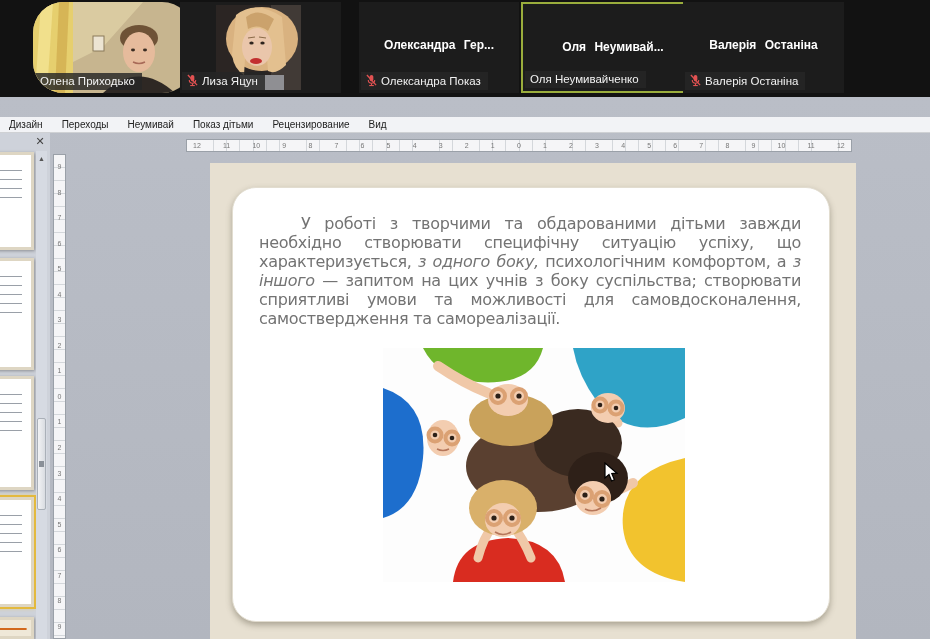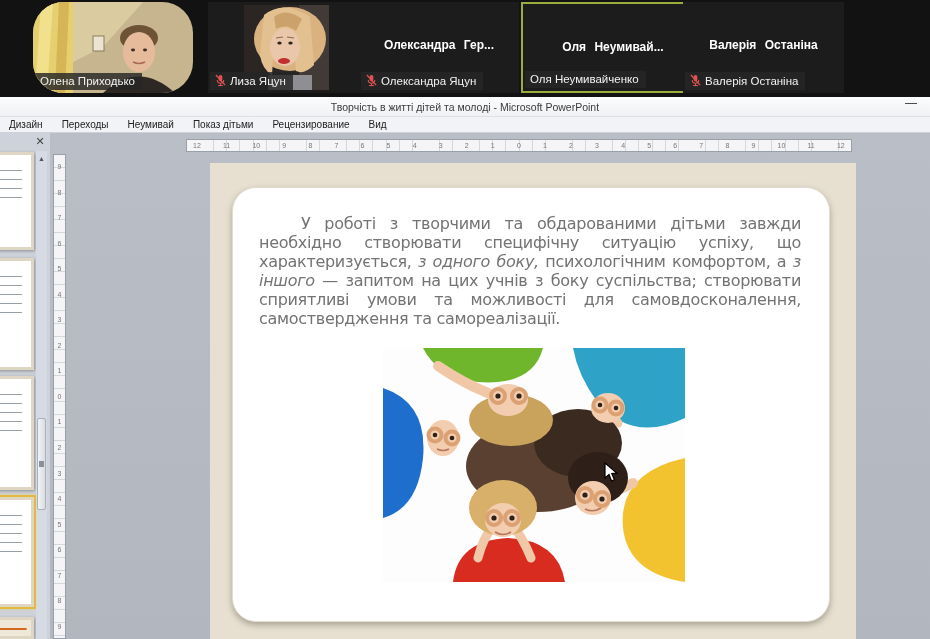--- a/index.html
+++ b/index.html
@@ -101,21 +101,21 @@
         <path d="M70 91 Q106 58 142 91 Z" fill="#2e2824"></path>
         <ellipse cx="100" cy="48" rx="2" ry="1.4" fill="#3a2c22"></ellipse>
         <ellipse cx="112" cy="48" rx="2" ry="1.4" fill="#3a2c22"></ellipse>
         <path d="M100 60 Q106 63 112 60" stroke="#a86a58" stroke-width="1.4" fill="none"></path>
       </svg>
       <div class="name-label">
         <span>Олена Приходько</span>
       </div>
     </div>
 
-    <div class="tile" style="left:208px;width:161px;text-decoration:underline;">
+    <div class="tile" style="left:180px;width:161px;text-decoration:underline;">
       <div class="photo-wrap">
         <svg width="85" height="85" viewBox="0 0 85 85">
           <rect width="85" height="85" fill="#2b2523"></rect>
           <rect x="55" y="0" width="30" height="85" fill="#413a36"></rect>
           <ellipse cx="46" cy="34" rx="36" ry="32" fill="#d9b280"></ellipse>
           <path d="M20 10 Q40 -6 66 12 L70 60 Q60 70 52 66 L50 40 Q38 30 30 38 L28 70 Q18 64 16 50 Z" fill="#e3c08f"></path>
           <ellipse cx="41" cy="42" rx="15" ry="19" fill="#eac6ab"></ellipse>
           <ellipse cx="35.5" cy="38" rx="2.2" ry="1.5" fill="#2e241e"></ellipse>
           <ellipse cx="46.5" cy="38" rx="2.2" ry="1.5" fill="#2e241e"></ellipse>
           <path d="M32 33 L39 32" stroke="#8a6a48" stroke-width="1.2"></path>
@@ -140,21 +140,21 @@
     <div class="tile" style="left:359px;width:160px;">
       <div class="big-name">Олександра Гер...</div>
       <div class="name-label">
         <svg class="mic-icon" viewBox="0 0 12 14">
           <rect x="4" y="1" width="4" height="7" rx="2" fill="#e25252"></rect>
           <path d="M2.5 6.5 a3.5 3.5 0 0 0 7 0" fill="none" stroke="#e25252" stroke-width="1.2"></path>
           <line x1="6" y1="10" x2="6" y2="12.5" stroke="#e25252" stroke-width="1.2"></line>
           <line x1="3.5" y1="12.5" x2="8.5" y2="12.5" stroke="#e25252" stroke-width="1.2"></line>
           <line x1="1" y1="1" x2="11" y2="12" stroke="#e25252" stroke-width="1.4"></line>
         </svg>
-        <span>Олександра Яцун</span>
+        <span>Олександра Показ</span>
       </div>
     </div>
 
     <div class="tile active" style="left:521px;width:184px;">
       <div class="big-name">Оля Неумивай...</div>
       <div class="name-label">
         <span>Оля Неумивайченко</span>
       </div>
     </div>
 
@@ -168,24 +168,20 @@
           <line x1="3.5" y1="12.5" x2="8.5" y2="12.5" stroke="#e25252" stroke-width="1.2"></line>
           <line x1="1" y1="1" x2="11" y2="12" stroke="#e25252" stroke-width="1.4"></line>
         </svg>
         <span>Валерія Останіна</span>
       </div>
     </div>
   </div>
 
   <div class="ppt-window">
 
-    <div class="title-bar">
-      <span>Творчість в житті дітей та молоді - Microsoft PowerPoint</span>
-      <span class="min-btn">—</span>
-    </div>
 
     <div class="menu-bar">
       <span class="menu-item">Дизайн</span>
       <span class="menu-item">Переходы</span>
       <span class="menu-item">Неумивай</span>
       <span class="menu-item">Показ дітьми</span>
       <span class="menu-item">Рецензирование</span>
       <span class="menu-item">Вид</span>
     </div>
 

